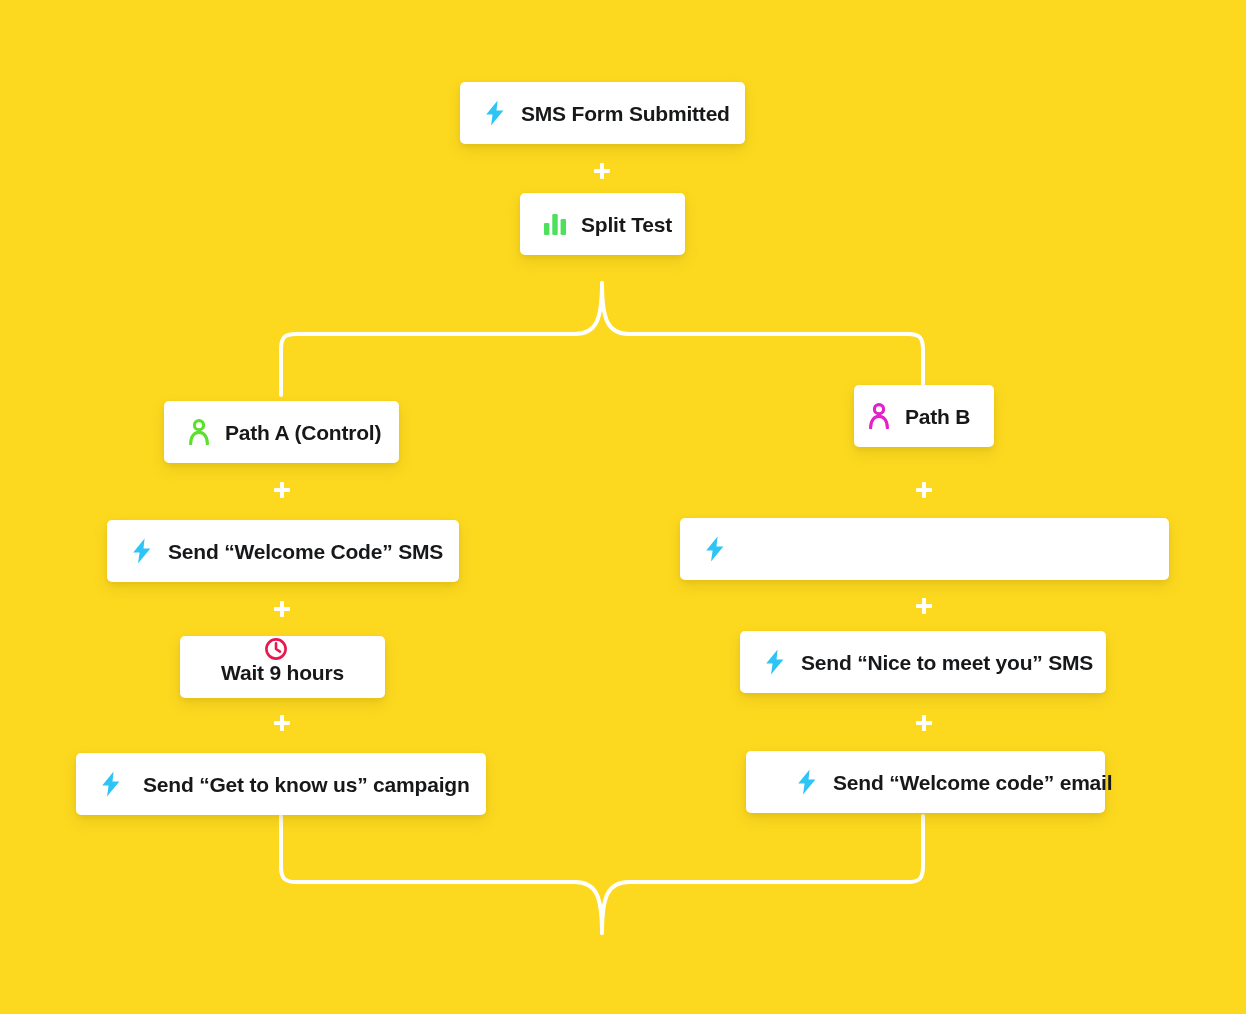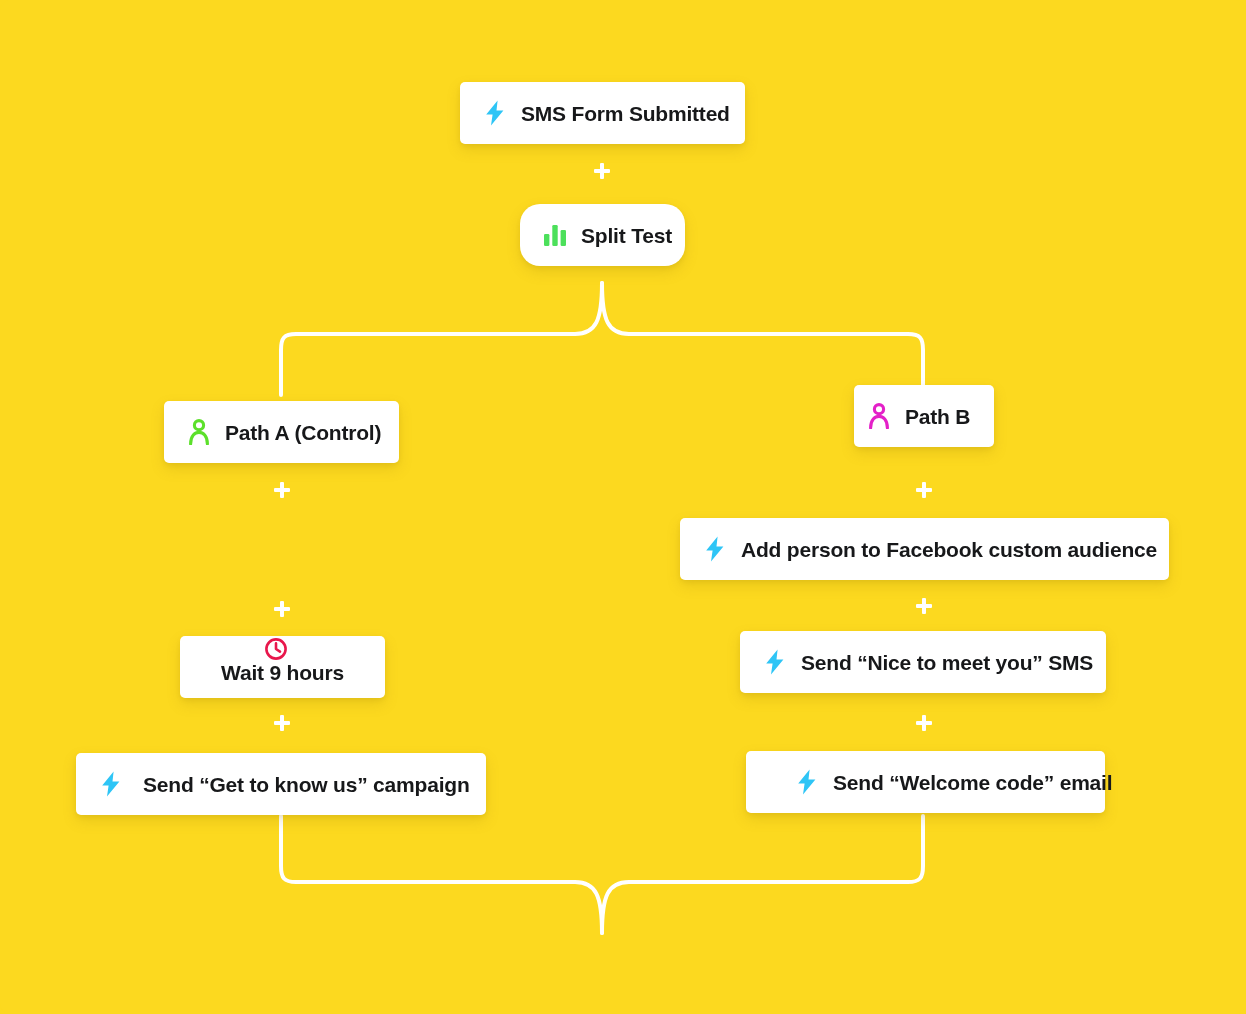--- a/index.html
+++ b/index.html
@@ -128,21 +128,21 @@
 
   <div class="node" style="left:460px; top:82px; width:285px;">
     <span class="ico">
       <svg width="22" height="26" viewBox="0 0 22 26" aria-hidden="true">
         <path d="M13.6 0.5 L2.2 14.6 h6.4 L7.0 25.5 L19.4 10.6 h-6.9 Z" fill="#2EC5F6"></path>
       </svg>
     </span>
     <span class="lbl">SMS Form Submitted</span>
   </div>
 
-  <div class="node" style="left:520px; top:204px; width:165px;border-radius:20px;">
+  <div class="node" style="left:520px; top:193px; width:165px;">
     <span class="ico">
       <svg width="24" height="24" viewBox="0 0 24 24" aria-hidden="true">
         <rect x="1" y="11" width="5.4" height="12" rx="1.3" fill="#4CE05B"></rect>
         <rect x="9.3" y="2" width="5.4" height="21" rx="1.3" fill="#4CE05B"></rect>
         <rect x="17.6" y="7" width="5.4" height="16" rx="1.3" fill="#4CE05B"></rect>
       </svg>
     </span>
     <span class="lbl">Split Test</span>
   </div>
 
@@ -159,20 +159,28 @@
   <div class="node" style="left:854px; top:385px; width:140px;padding-left:12px;">
     <span class="ico">
       <svg width="22" height="26" viewBox="0 0 22 26" aria-hidden="true">
         <circle cx="11" cy="6.2" r="4.6" fill="none" stroke="#E420C8" stroke-width="3.1"></circle>
         <path d="M2.6 25 C2.6 16.6 7.0 13.4 11 13.4 C15 13.4 19.4 16.6 19.4 25" fill="none" stroke="#E420C8" stroke-width="3.1" stroke-linecap="round"></path>
       </svg>
     </span>
     <span class="lbl">Path B</span>
   </div>
 
+  <div class="node" style="left:107px; top:520px; width:352px;">
+    <span class="ico">
+      <svg width="22" height="26" viewBox="0 0 22 26" aria-hidden="true">
+        <path d="M13.6 0.5 L2.2 14.6 h6.4 L7.0 25.5 L19.4 10.6 h-6.9 Z" fill="#2EC5F6"></path>
+      </svg>
+    </span>
+    <span class="lbl">Send “Welcome Code” SMS</span>
+  </div>
 
   <div class="node" style="left:180px; top:636px; width:205px;flex-direction:column;">
     <span class="ico">
       <svg width="24" height="24" viewBox="0 0 24 24" aria-hidden="true">
         <circle cx="12" cy="12" r="9.6" fill="none" stroke="#E8174C" stroke-width="2.6"></circle>
         <path d="M12 6.4 V12 L16 14.6" fill="none" stroke="#E8174C" stroke-width="2.6" stroke-linecap="round" stroke-linejoin="round"></path>
       </svg>
     </span>
     <span class="lbl">Wait 9 hours</span>
   </div>
@@ -185,21 +193,20 @@
     </span>
     <span class="lbl">Send “Get to know us” campaign</span>
   </div>
 
   <div class="node" style="left:680px; top:518px; width:489px;">
     <span class="ico">
       <svg width="22" height="26" viewBox="0 0 22 26" aria-hidden="true">
         <path d="M13.6 0.5 L2.2 14.6 h6.4 L7.0 25.5 L19.4 10.6 h-6.9 Z" fill="#2EC5F6"></path>
       </svg>
     </span>
-    <span class="lbl">Add person to Facebook custom audience</span>
   </div>
 
   <div class="node" style="left:740px; top:631px; width:366px;">
     <span class="ico">
       <svg width="22" height="26" viewBox="0 0 22 26" aria-hidden="true">
         <path d="M13.6 0.5 L2.2 14.6 h6.4 L7.0 25.5 L19.4 10.6 h-6.9 Z" fill="#2EC5F6"></path>
       </svg>
     </span>
     <span class="lbl">Send “Nice to meet you” SMS</span>
   </div>

